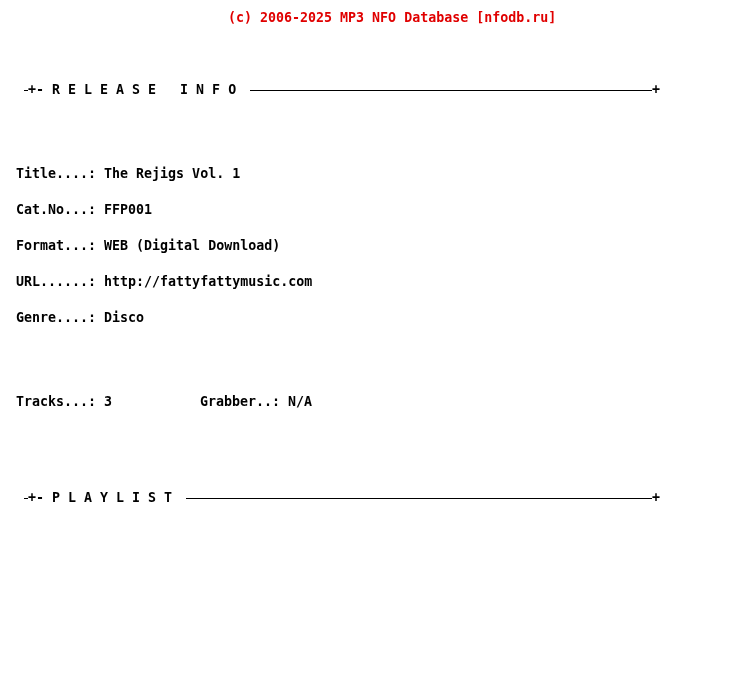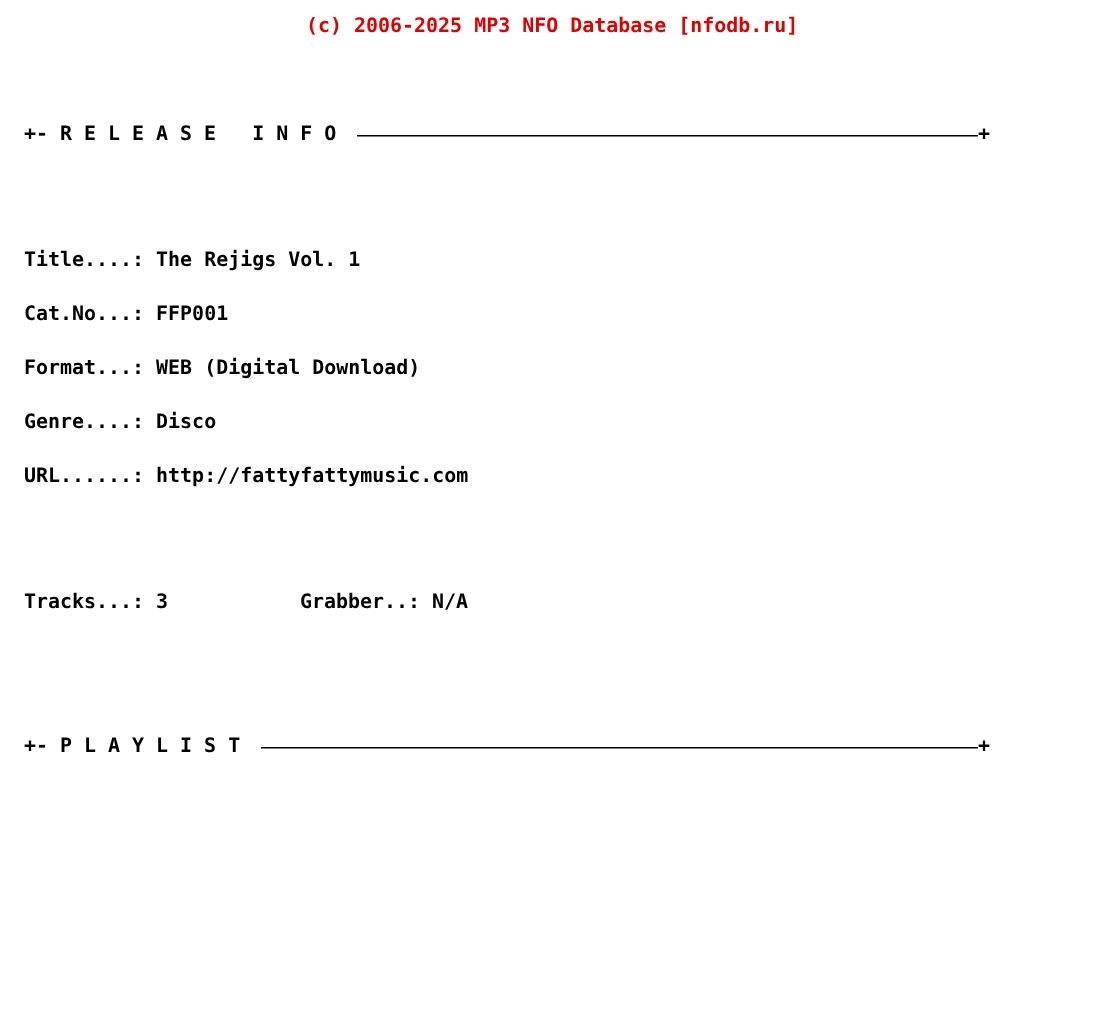--- a/index.html
+++ b/index.html
@@ -30,37 +30,37 @@
       display: block;
       height: 12px;
       white-space: pre;
     }
     .credit {
       color: #e00000;
       font-weight: bold;
     }
     .credit-row {
       position: absolute;
-      left: 188px;
+      left: 212px;
       top: 0;
       height: 12px;
       line-height: 12px;
       font-family: "DejaVu Sans Mono", "Liberation Mono", monospace;
       font-size: 13.3px;
       white-space: pre;
     }
     .section-header {
       display: block;
       position: relative;
       height: 12px;
       width: 640px;
     }
     .section-header .title {
       position: absolute;
-      left: 0;
+      left: 12px;
       top: 0;
       background: #ffffff;
       padding-right: 6px;
       z-index: 2;
     }
     .section-header .rule {
       position: absolute;
       left: 8px;
       right: 4px;
       top: 6px;
@@ -95,22 +95,22 @@
   <span class="section-header">
     <span class="rule"></span>
     <span class="title">+- R E L E A S E   I N F O </span>
     <span class="plus-end">+</span>
   </span>
   <span class="blank"></span>
 
   <span class="line"><span>Title....: </span><span>The Rejigs Vol. 1</span></span>
   <span class="line"><span>Cat.No...: </span><span>FFP001</span></span>
   <span class="line"><span>Format...: </span><span>WEB (Digital Download)</span></span>
+  <span class="line"><span>URL......: </span><span class="link">http://fattyfattymusic.com</span></span>
   <span class="line"><span>Genre....: </span><span>Disco</span></span>
-  <span class="line"><span>URL......: </span><span class="link">http://fattyfattymusic.com</span></span>
   <span class="blank"></span>
 
   <span class="line"><span class="col" style="width:184px"><span>Tracks...: </span><span>3</span></span><span class="col"><span>Grabber..: </span><span>N/A</span></span></span>
   <span class="blank"></span>
 
   
   <span class="section-header">
     <span class="rule"></span>
     <span class="title">+- P L A Y L I S T </span>
     <span class="plus-end">+</span>

